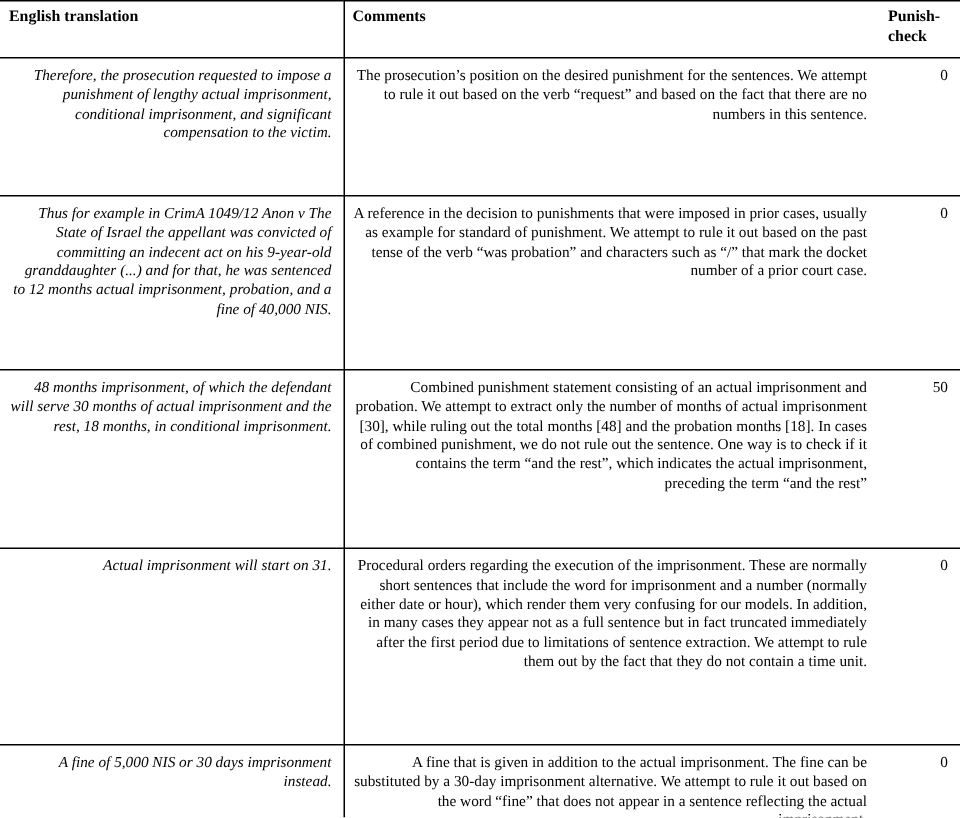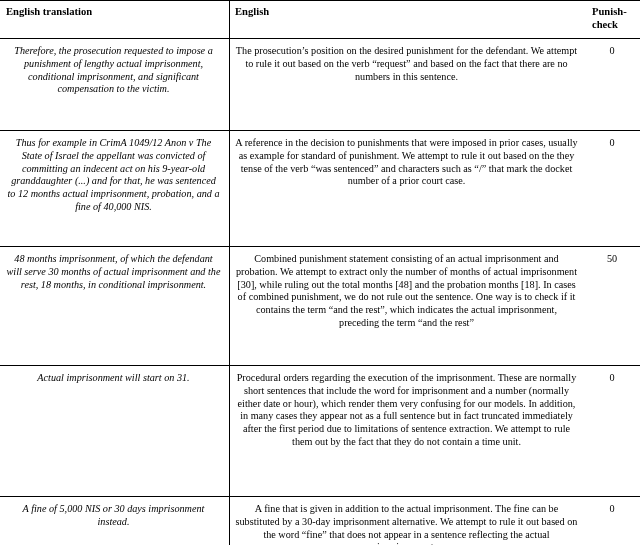--- a/index.html
+++ b/index.html
@@ -46,21 +46,21 @@
     text-align: left;
     vertical-align: top;
     padding: 5px 8px 6px 6px;
     line-height: 1.22;
   }
 
   tbody tr.data-row > td {
     border-bottom: 0.9px solid #000;
     vertical-align: top;
     padding: 6px 8px 7px 6px;
-    text-align: center;
+    text-align: right;
   }
   tbody tr.data-row:last-child > td {
     border-bottom: 1.6px solid #000;
   }
 
   td.cell-english {
     font-style: italic;
     text-align: justify;
     text-justify: inter-word;
     hyphens: manual;
@@ -106,33 +106,33 @@
 <div class="table-wrap">
   <table class="doc-table">
     <colgroup>
       <col class="c-english">
       <col class="c-comments">
       <col class="c-punish">
     </colgroup>
     <thead>
       <tr class="head-row">
         <th class="head-english">English translation</th>
-        <th class="head-comments">English</th>
+        <th class="head-comments">Comments</th>
         <th class="head-punish"><span>Punish-</span><br><span>check</span></th>
       </tr>
     </thead>
     <tbody>
       <tr class="data-row row-h1">
         <td class="cell-english">Therefore, the prosecution requested to impose a punishment of lengthy actual imprisonment, conditional imprisonment, and significant compensation to the victim.</td>
-        <td class="cell-comments">The prosecution’s position on the desired punishment for the defendant. We attempt to rule it out based on the verb “request” and based on the fact that there are no numbers in this sentence.</td>
+        <td class="cell-comments">The prosecution’s position on the desired punishment for the sentences. We attempt to rule it out based on the verb “request” and based on the fact that there are no numbers in this sentence.</td>
         <td class="cell-punish">0</td>
       </tr>
       <tr class="data-row row-h2">
         <td class="cell-english">Thus for example in CrimA 1049/12 Anon v The State of Israel the appellant was convicted of committing an indecent act on his 9-year-old granddaughter (...) and for that, he was sentenced to 12 months actual imprisonment, probation, and a fine of 40,000 NIS.</td>
-        <td class="cell-comments">A reference in the decision to punishments that were imposed in prior cases, usually as example for standard of punishment. We attempt to rule it out based on the they tense of the verb “was sentenced” and characters such as “/” that mark the docket number of a prior court case.</td>
+        <td class="cell-comments">A reference in the decision to punishments that were imposed in prior cases, usually as example for standard of punishment. We attempt to rule it out based on the past tense of the verb “was probation” and characters such as “/” that mark the docket number of a prior court case.</td>
         <td class="cell-punish">0</td>
       </tr>
       <tr class="data-row row-h3">
         <td class="cell-english">48 months imprisonment, of which the defendant will serve 30 months of actual imprisonment and the rest, 18 months, in conditional imprisonment.</td>
         <td class="cell-comments">Combined punishment statement consisting of an actual imprisonment and probation. We attempt to extract only the number of months of actual imprisonment [30], while ruling out the total months [48] and the probation months [18]. In cases of combined punishment, we do not rule out the sentence. One way is to check if it contains the term “and the rest”, which indicates the actual imprisonment, preceding the term “and the rest”</td>
         <td class="cell-punish">50</td>
       </tr>
       <tr class="data-row row-h4">
         <td class="cell-english">Actual imprisonment will start on 31.</td>
         <td class="cell-comments">Procedural orders regarding the execution of the imprisonment. These are normally short sentences that include the word for imprisonment and a number (normally either date or hour), which render them very confusing for our models. In addition, in many cases they appear not as a full sentence but in fact truncated immediately after the first period due to limitations of sentence extraction. We attempt to rule them out by the fact that they do not contain a time unit.</td>

